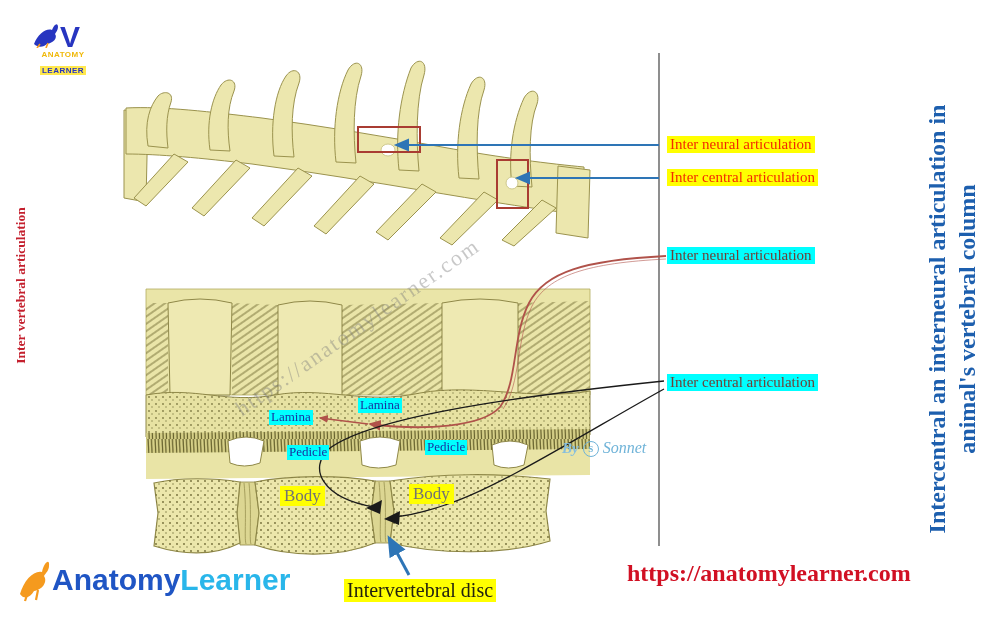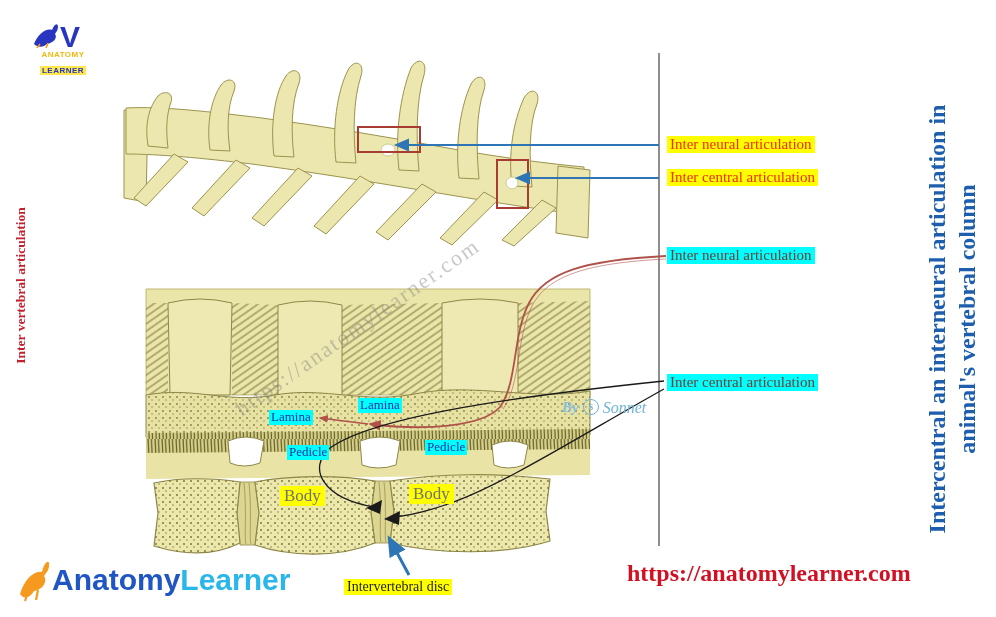--- a/index.html
+++ b/index.html
@@ -7,21 +7,21 @@
           font-family:"Liberation Serif",serif;}
   .abs{position:absolute;}
   svg{display:block;}
   
   .lbl{position:absolute;white-space:nowrap;padding:0 3px;line-height:1.15;
        font-family:"Liberation Serif",serif;text-align:center;}
   .lbl-yellow{background:#ffff00;color:#f32b00;font-size:15px;}
   .lbl-cyan{background:#00ffff;color:#6e4038;font-size:15px;}
   .lbl-part-cyan{background:#00ffff;color:#1733a0;font-size:13px;padding:0 2px;}
   .lbl-part-yellow{background:#ffff00;color:#737373;font-size:17px;padding:0 4px;}
-  .lbl-disc{background:#ffff00;color:#23230f;font-size:14px;padding:0 3px;}
+  .lbl-disc{background:#ffff00;color:#23230f;font-size:20px;padding:0 3px;}
   
   .vtitle-right{position:absolute;left:652px;top:286px;width:600px;height:66px;
        transform:rotate(-90deg);display:flex;flex-direction:column;align-items:center;
        justify-content:center;color:#1d5fae;font-weight:bold;font-size:24px;line-height:1.25;
        text-align:center;font-family:"Liberation Serif",serif;}
   .vtitle-left{position:absolute;left:-74px;top:277px;width:190px;height:17px;
        transform:rotate(-90deg);color:#c4202e;font-weight:bold;font-size:13.5px;
        text-align:center;font-family:"Liberation Serif",serif;}
   
   .watermark{position:absolute;left:238px;top:398px;transform:rotate(-35deg);
@@ -36,27 +36,27 @@
   .logo-top .vletter{color:#2735c0;font-weight:bold;font-size:30px;line-height:26px;
        margin-left:14px;}
   .logo-top .w1{color:#f0b90b;font-weight:bold;font-size:8px;letter-spacing:.5px;}
   .logo-top .w2{color:#2735c0;background:#ffe84d;font-weight:bold;font-size:8px;
        letter-spacing:.5px;display:inline-block;padding:0 2px;}
   .logo-bottom{position:absolute;left:16px;top:558px;display:flex;align-items:center;
        font-family:"Liberation Sans",sans-serif;font-weight:bold;font-size:30px;}
   .logo-bottom .w1{color:#1f55c4;}
   .logo-bottom .w2{color:#29b6ea;}
   
-  .signature{position:absolute;left:562px;top:399px;display:flex;align-items:flex-start;
+  .signature{position:absolute;left:562px;top:399px;display:flex;align-items:flex-end;
        gap:4px;font-family:"Liberation Serif",serif;color:#6fb3d8;}
   .signature .by{font-weight:bold;font-style:italic;font-size:15px;color:#85bede;}
   .signature .badge{width:14px;height:14px;border:1.5px solid #6fb3d8;border-radius:50%;
        font-size:9px;display:flex;align-items:center;justify-content:center;
        color:#6fb3d8;font-weight:bold;}
-  .signature .name{font-style:italic;font-size:16px;}
+  .signature .name{font-style:italic;font-size:16px;margin-top:40px;}
 </style>
 </head>
 <body>
 
 <div class="canvas">
 
   <svg class="abs" style="left:122px;top:50px;" width="478" height="198" viewBox="0 0 478 198">
     <g stroke="#9b934e" stroke-width="1" fill="#ece7ae">
 
       <path d="M2,60 L26,62 L24,152 L2,148 Z"></path>

